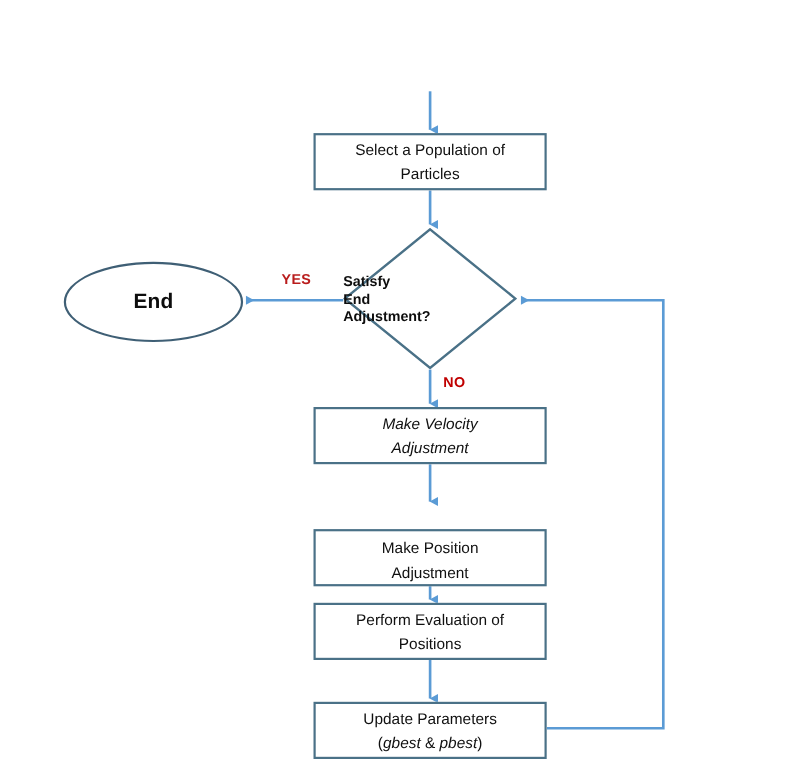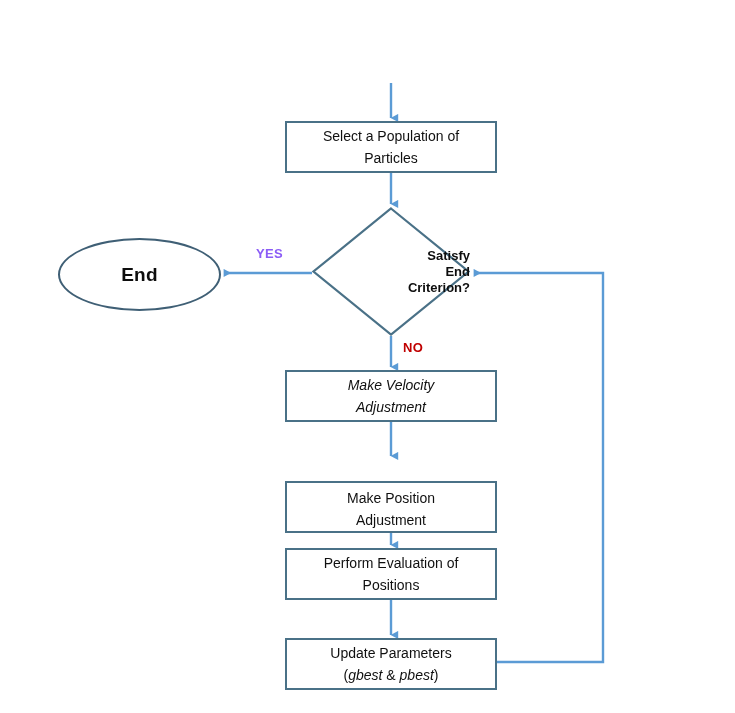--- a/index.html
+++ b/index.html
@@ -93,40 +93,40 @@
     height: 129px;
   }
   #node-decision .diamond-text {
     position: absolute;
     left: 0;
     top: 0;
     width: 158px;
     height: 129px;
     display: flex;
     flex-direction: column;
-    align-items: flex-end;
+    align-items: flex-start;
     justify-content: center;
     text-align: center;
     font-size: 13px;
     font-weight: bold;
     line-height: 16px;
     color: #0d0d0d;
   }
 
   
   .edge-label {
     position: absolute;
     font-size: 13px;
     font-weight: bold;
     letter-spacing: 0.3px;
   }
   #label-yes {
     left: 256px;
     top: 246px;
-    color: #8b5cf6;
+    color: #b91c1c;
   }
   #label-no {
     left: 403px;
     top: 340px;
     color: #c00000;
     text-align: center;
   }
 </style>
 </head>
 <body>
@@ -165,21 +165,21 @@
     <span class="label"><span>Select a Population of</span><br><span>Particles</span></span>
   </div>
 
   <div id="node-decision">
     <svg width="158" height="129" viewBox="0 0 158 129" xmlns="http://www.w3.org/2000/svg">
       <polygon points="79,1.5 156.5,64.5 79,127.5 1.5,64.5" fill="#ffffff" stroke="#4a7187" stroke-width="2.2"></polygon>
     </svg>
     <div class="diamond-text">
       <span>Satisfy</span>
       <span>End</span>
-      <span>Criterion?</span>
+      <span>Adjustment?</span>
     </div>
   </div>
 
   <div class="terminator" id="node-end">
     <span class="label">End</span>
   </div>
 
   <div class="edge-label" id="label-yes">YES</div>
   <div class="edge-label" id="label-no">NO</div>
 

